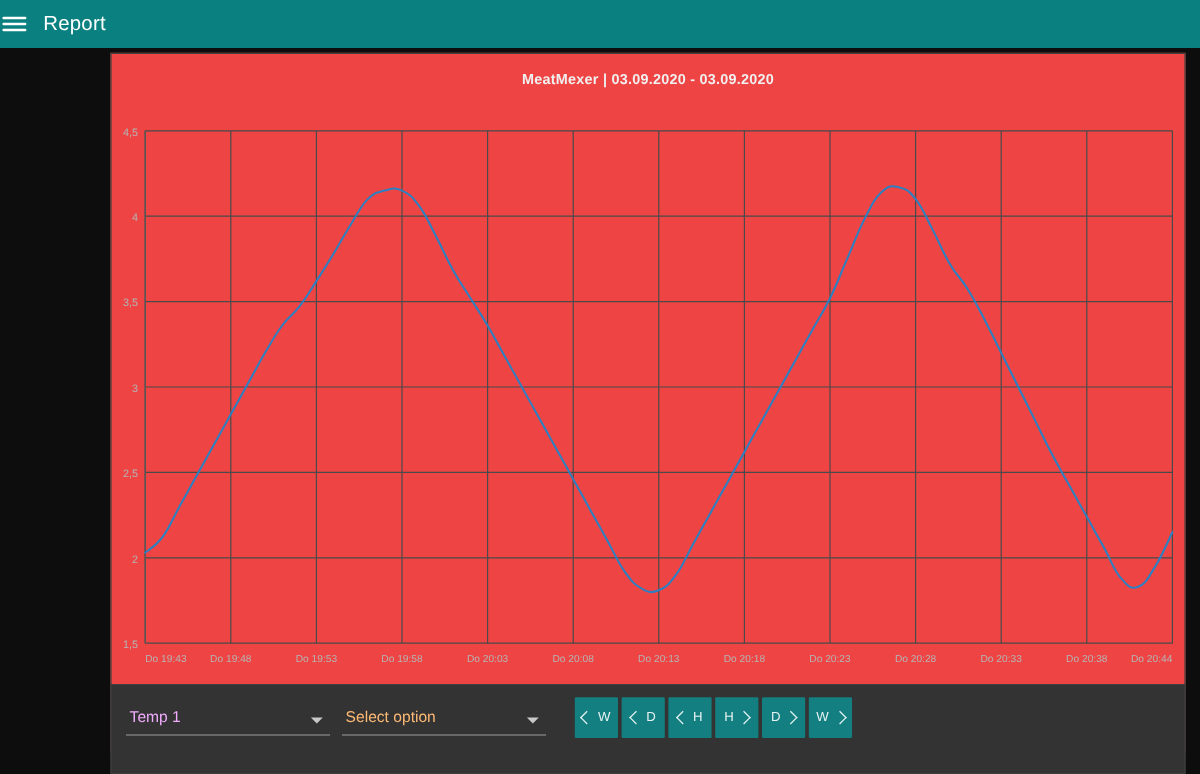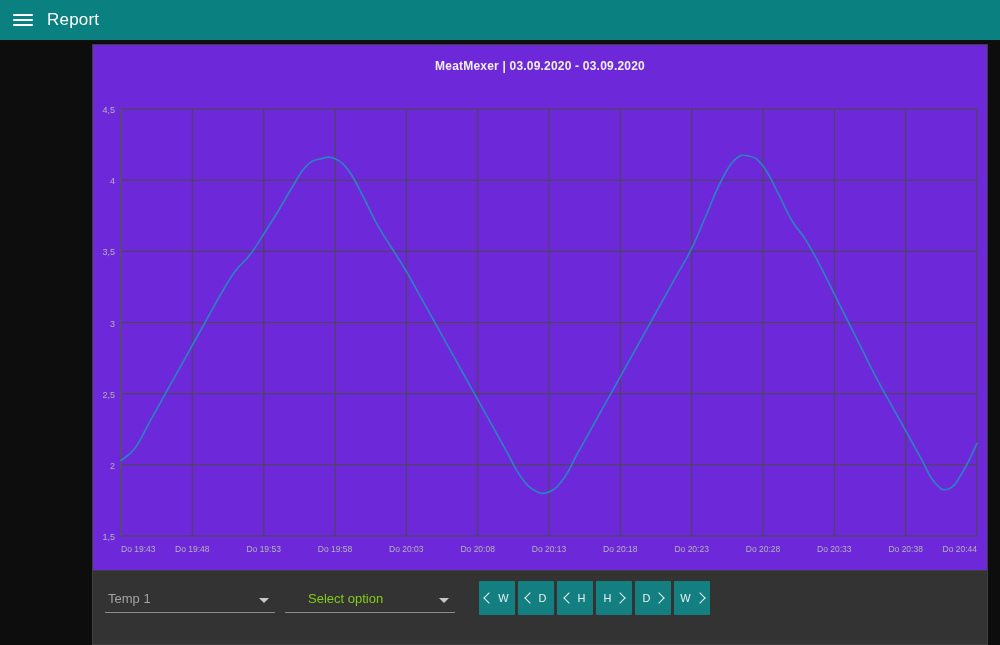--- a/index.html
+++ b/index.html
@@ -18,21 +18,21 @@
 
   
   .appbar {
     position: absolute;
     left: 0; top: 0;
     width: 1000px;
     height: 40px;
     background: #0a8080;
     display: flex;
     align-items: center;
-    padding-left: 13px;
+    padding-left: 2px;
     box-sizing: border-box;
   }
   .hamburger {
     width: 20px;
     height: 16px;
     display: flex;
     flex-direction: column;
     justify-content: space-between;
     cursor: pointer;
     padding: 2px 0;
@@ -61,21 +61,21 @@
     background: #0d0d0d;
   }
 
   
   .chart-card {
     position: absolute;
     left: 92px;
     top: 4px;
     width: 896px;
     height: 583px;
-    background: #6d28d9;
+    background: #ef4444;
     border: 1px solid #3f3f3f;
     box-sizing: border-box;
   }
   .chart-title {
     text-align: center;
     font-size: 12px;
     font-weight: bold;
     color: #f0f0f0;
     margin-top: 14px;
     letter-spacing: 0.2px;
@@ -117,25 +117,24 @@
   .select {
     position: relative;
     width: 170px;
     border-bottom: 1px solid #8c8c8c;
     padding: 0 0 5px 3px;
     box-sizing: border-box;
     cursor: pointer;
   }
   .select .sel-value {
     font-size: 13px;
-    color: #a3a3a3;
+    color: #f0abfc;
   }
   .select.placeholder .sel-value {
-    color: #84cc16;
-    margin-left: 20px;
+    color: #fdba74;
   }
   .caret {
     position: absolute;
     right: 6px;
     bottom: 9px;
     width: 0;
     height: 0;
     border-left: 5px solid transparent;
     border-right: 5px solid transparent;
     border-top: 5px solid #c8c8c8;

